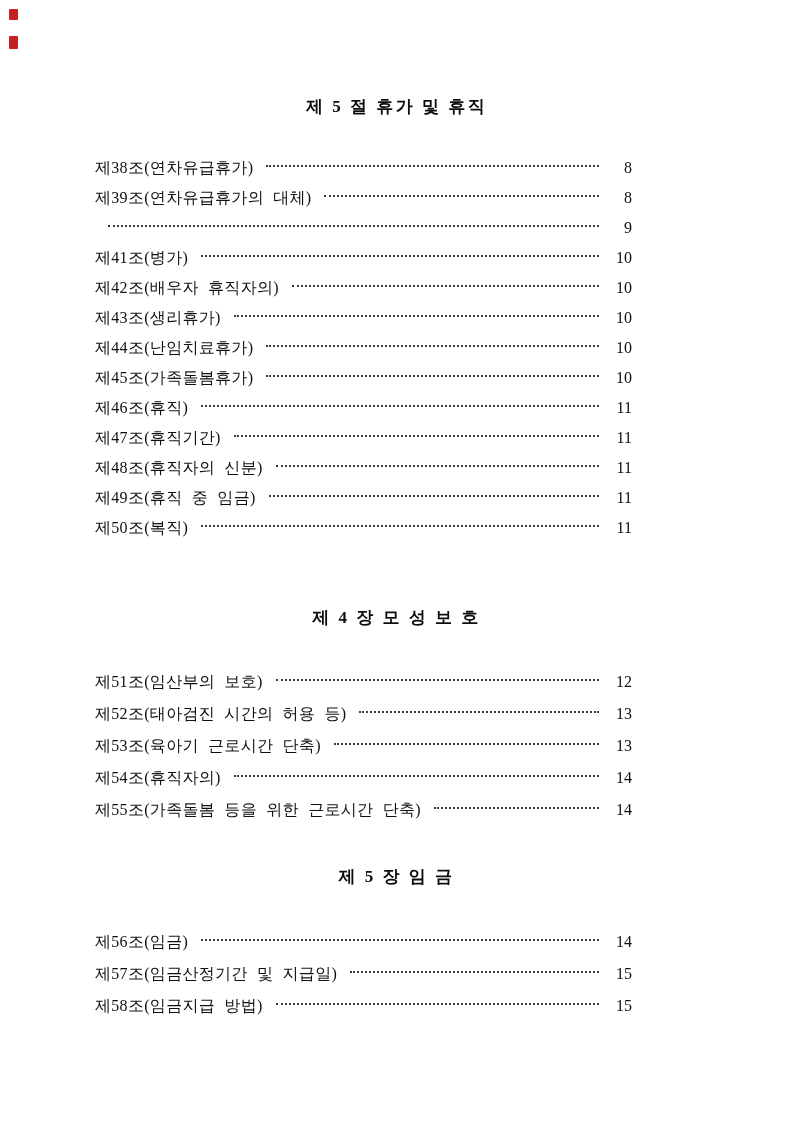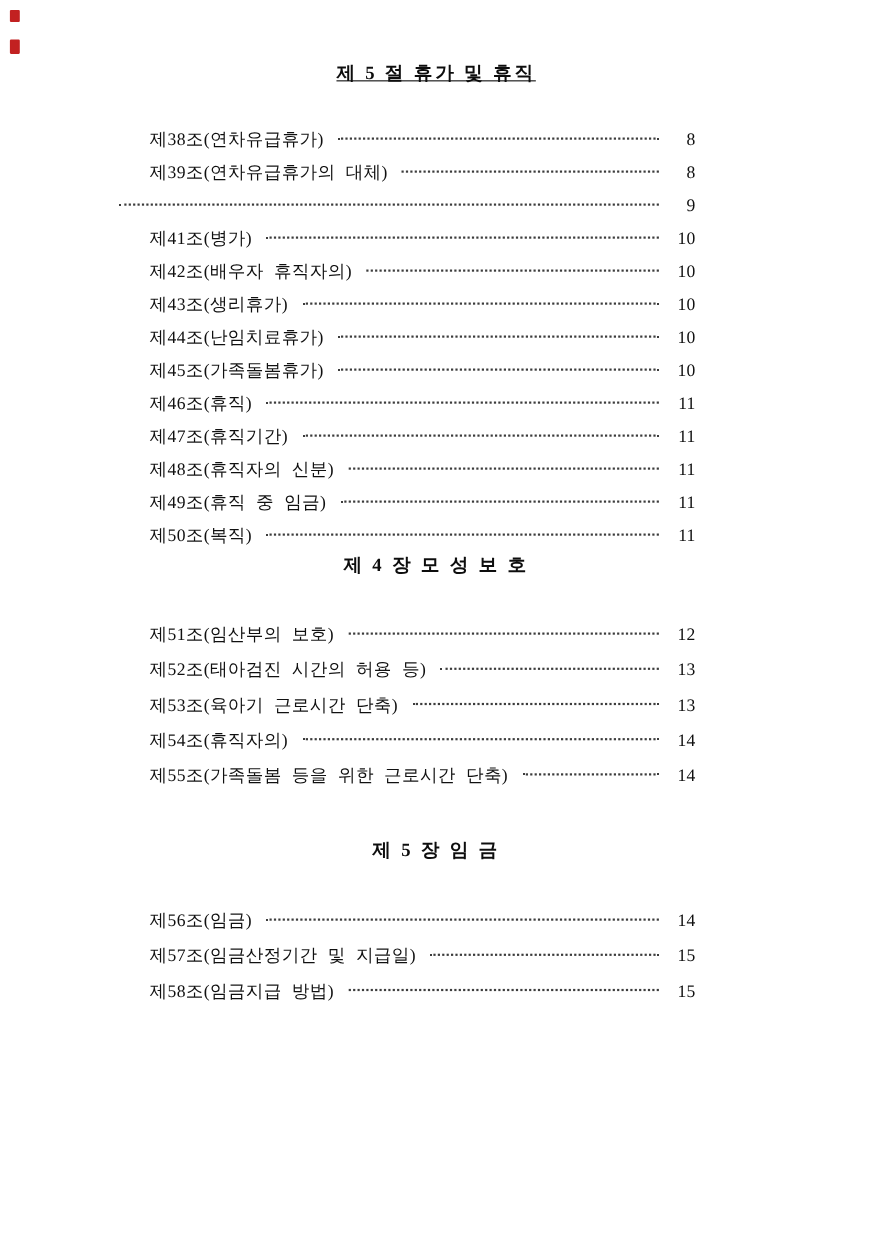--- a/index.html
+++ b/index.html
@@ -25,22 +25,22 @@
     margin: 0;
     width: 793px;
     text-align: center;
     font-size: 17px;
     font-weight: bold;
     letter-spacing: 2.5px;
     line-height: 22px;
     color: #0d0d0d;
     white-space: pre;
   }
-  .sec1 .section-heading { padding-top: 56px; text-decoration: underline; }
-  .sec2 .section-heading { }
+  .sec1 .section-heading { padding-top: 96px; }
+  .sec2 .section-heading { margin-top: 64px; }
   .sec3 .section-heading { margin-top: 40px; }
 
   .toc-list {
     list-style: none;
     margin: 0;
     padding: 0;
     margin-left: 95px;
     width: 537px;
   }
   .sec1 .toc-list { margin-top: 35px; }
@@ -55,21 +55,20 @@
   .sec2 .toc-row, .sec3 .toc-row { height: 32px; }
 
   .toc-label {
     flex: none;
     font-size: 16px;
     line-height: 1;
     word-spacing: 5px;
     letter-spacing: 0.3px;
     white-space: pre;
     color: #101010;
-    margin-left: 41px;
   }
   .dot-leader {
     flex: 1 1 auto;
     height: 0;
     border-bottom: 2px dotted #3c3c3c;
     margin: 0 7px 0 13px;
     transform: translateY(-2px);
   }
   .toc-page {
     flex: none;

